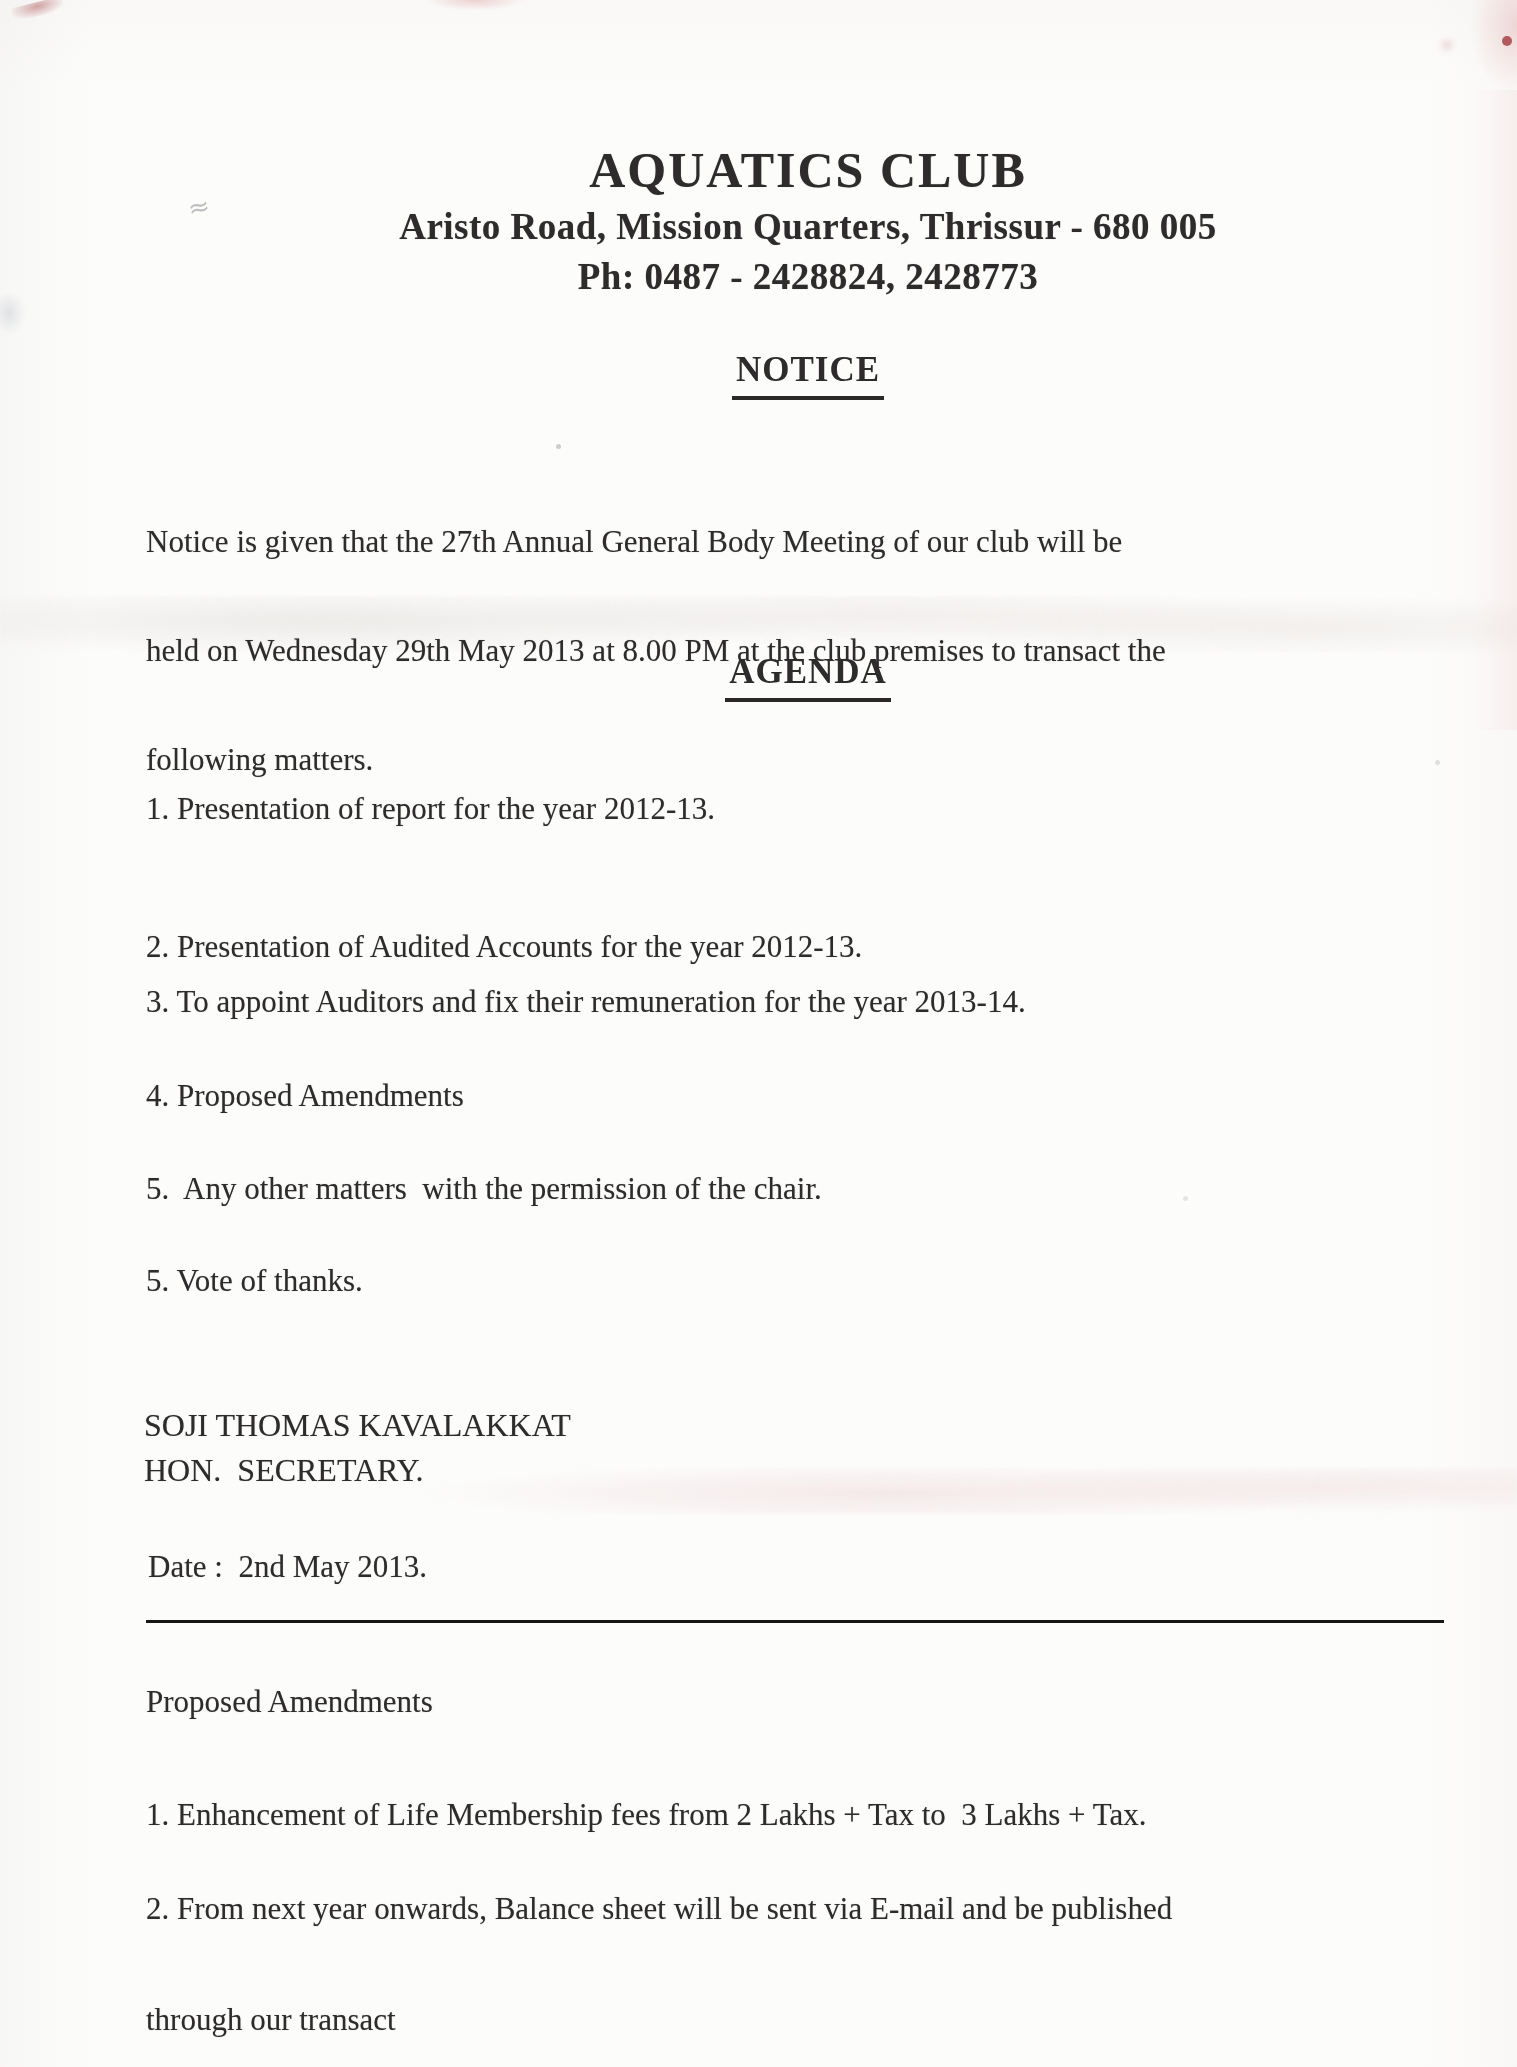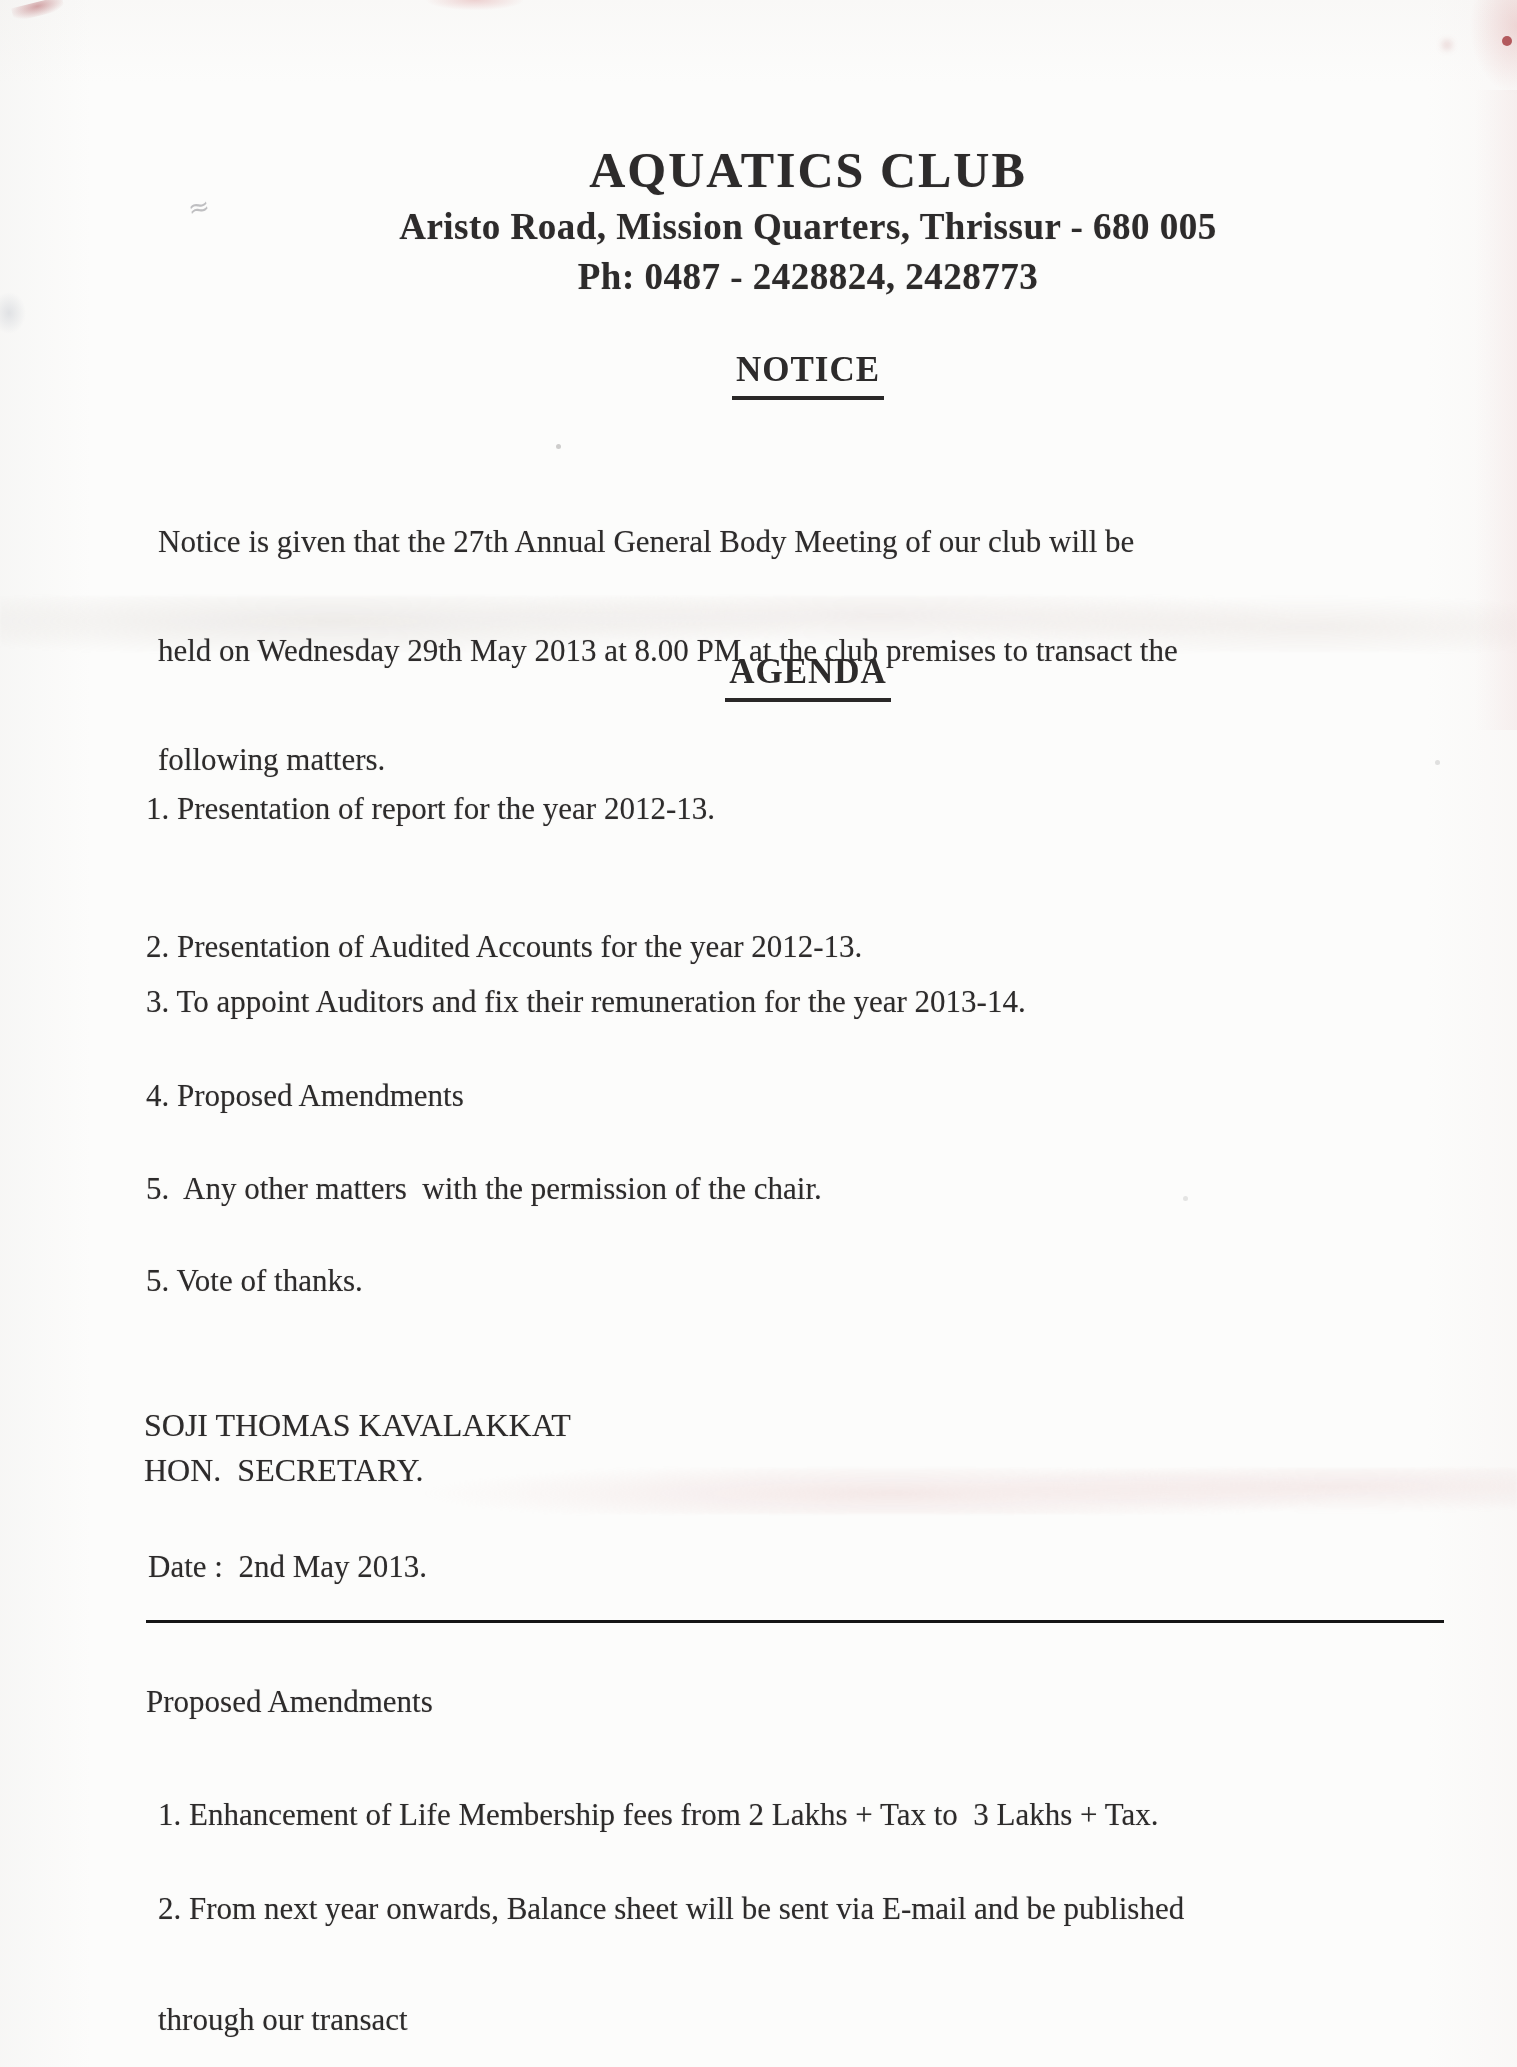--- a/index.html
+++ b/index.html
@@ -21,21 +21,21 @@
   }
   .txt { position: absolute; white-space: pre; line-height: 1; text-shadow: 0 0 1px rgba(60,58,58,0.35); }
   .center-wrap { position: absolute; left: 92px; width: 1432px; text-align: center; }
   .club-name   { font-size: 50px; font-weight: bold; letter-spacing: 2px; }
   .club-line   { font-size: 37px; font-weight: bold; letter-spacing: 0.5px; }
   .section-head {
     display: inline-block; font-size: 35px; font-weight: bold; letter-spacing: 1px;
     border-bottom: 4px solid #2a2828; padding: 0 4px 6px 4px;
   }
   .body-text { font-size: 31px; }
-  .para-line { position: relative; height: 47px; white-space: pre; margin-left: 12px; }
+  .para-line { position: relative; height: 47px; white-space: pre; }
   .sig-text  { font-size: 32px; }
   .rule {
     position: absolute; left: 146px; width: 1298px; height: 3px;
     background: #161616;
   }
   
   .artifact { position: absolute; pointer-events: none; }
   .smudge-top {
     top: 0; left: 420px; width: 110px; height: 14px;
     background: radial-gradient(60% 100% at 50% 0%, rgba(222,160,160,0.45), rgba(255,255,255,0) 75%);

